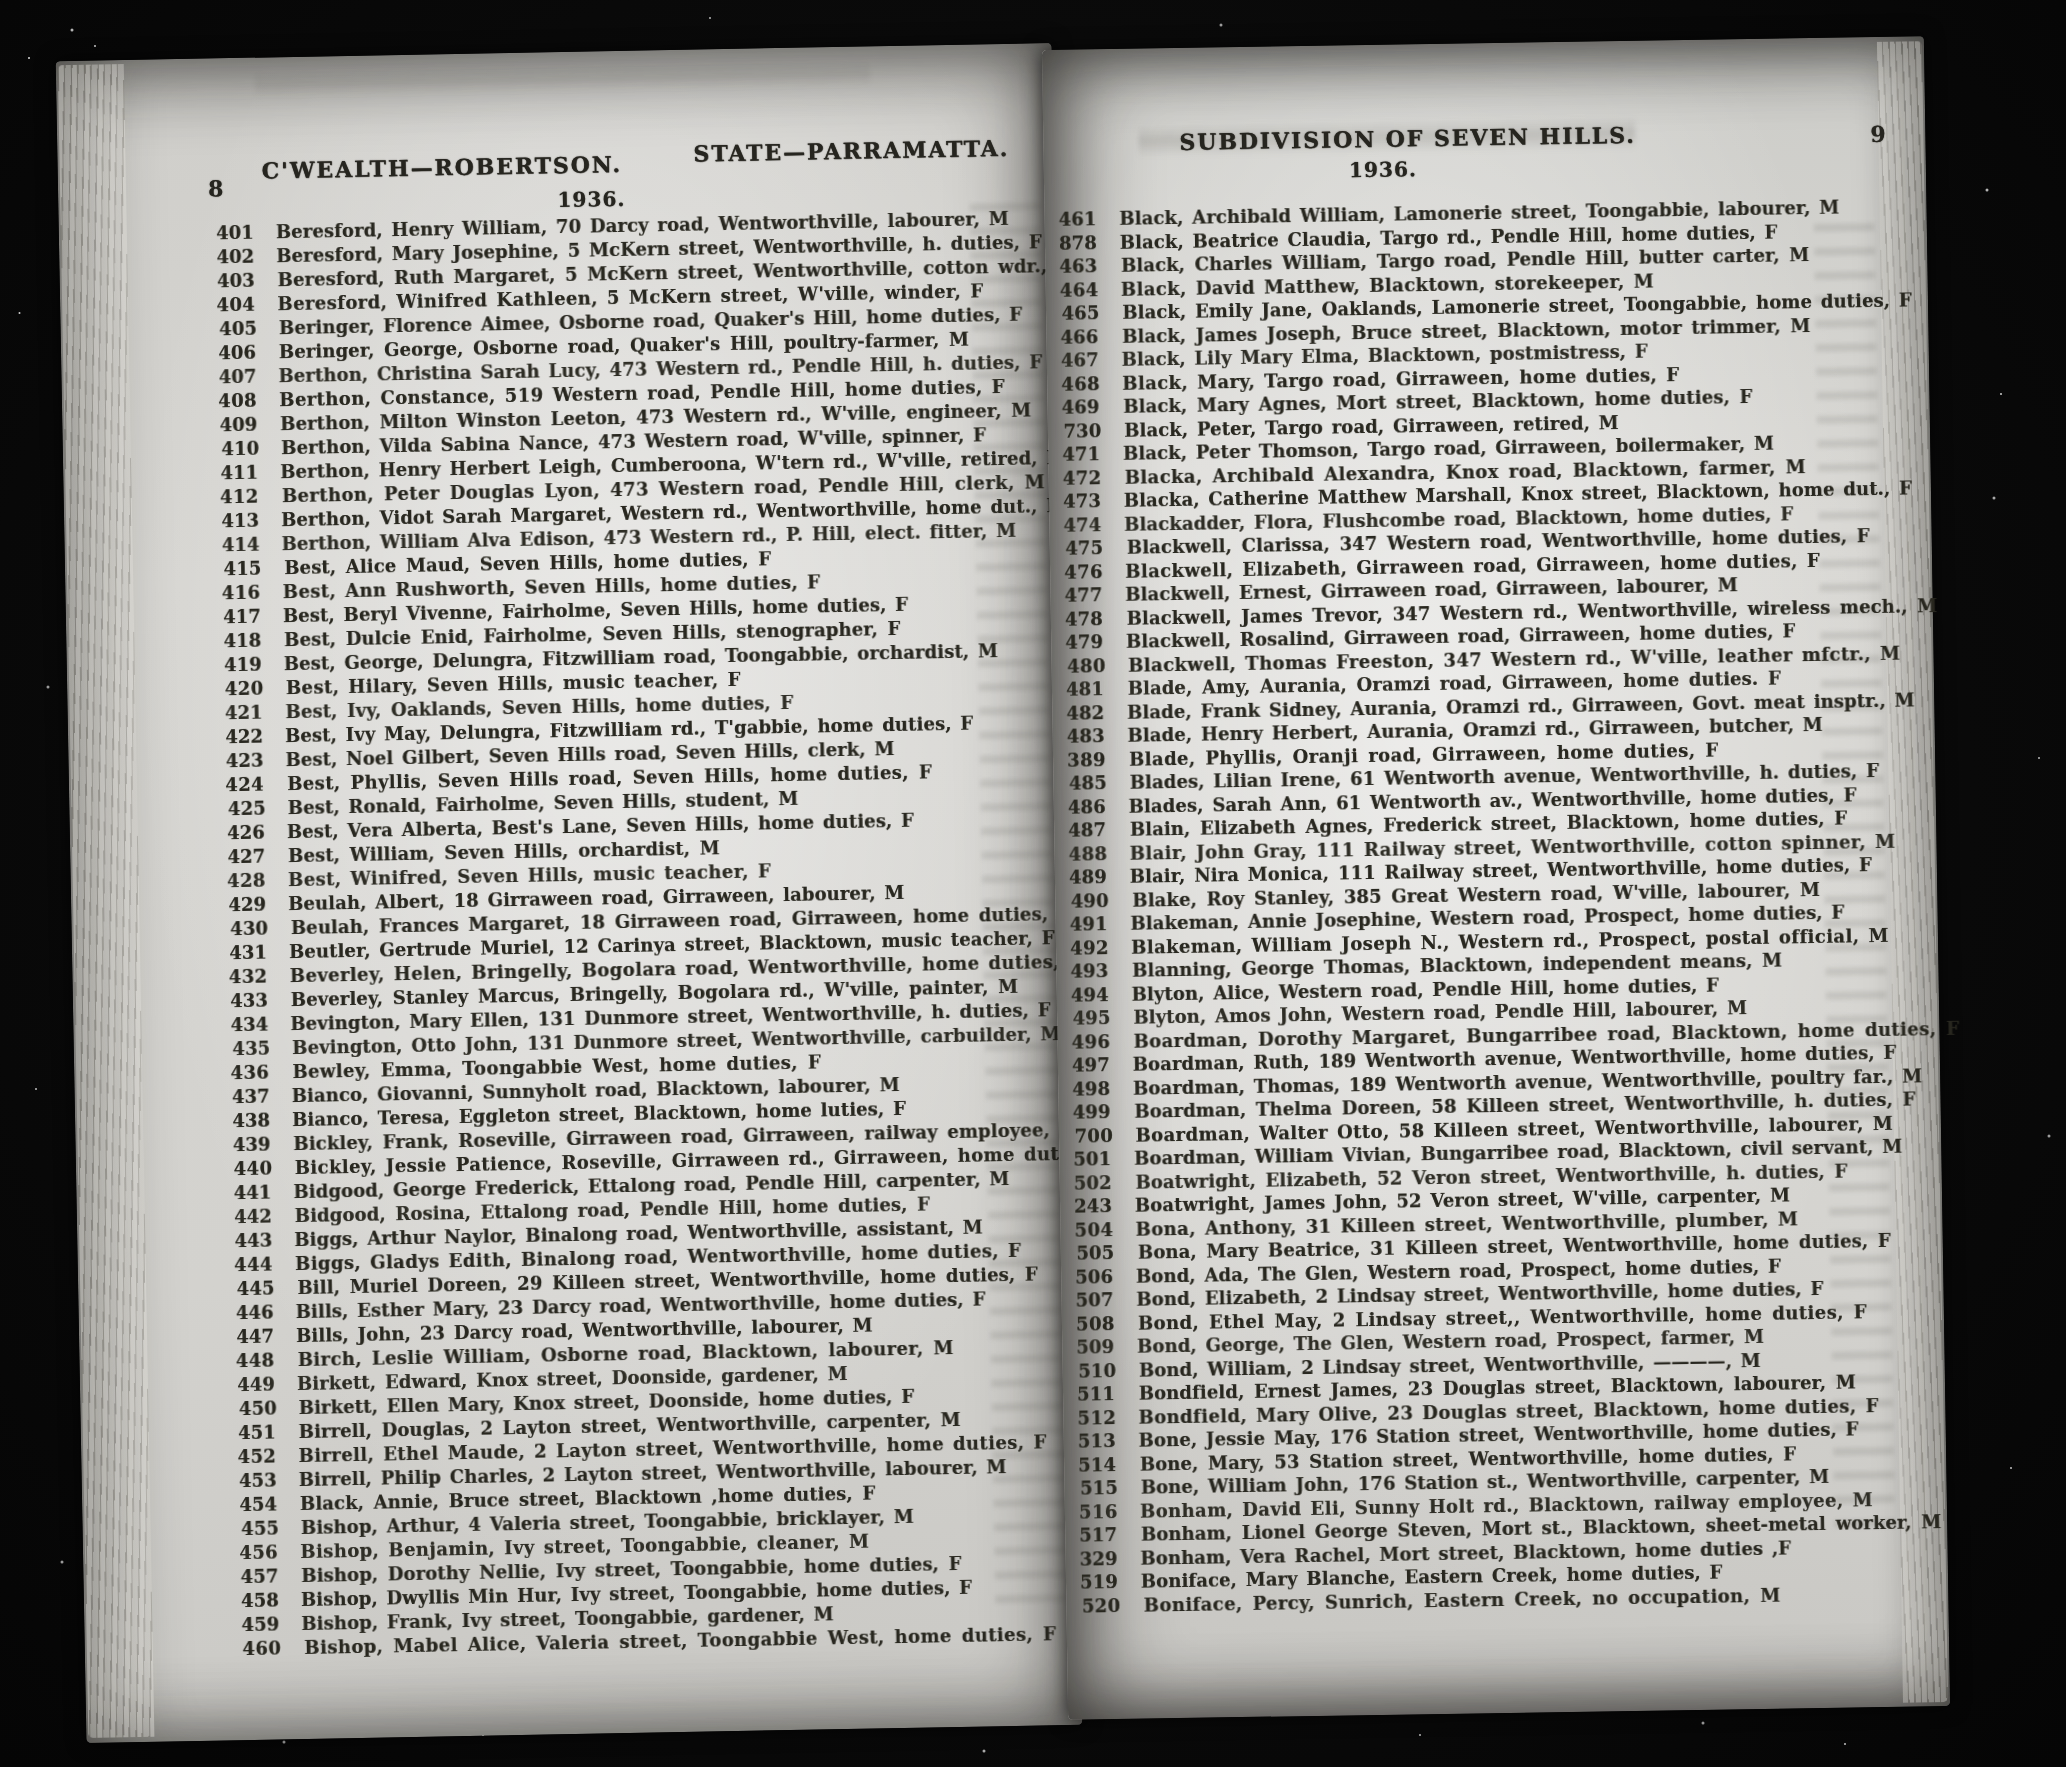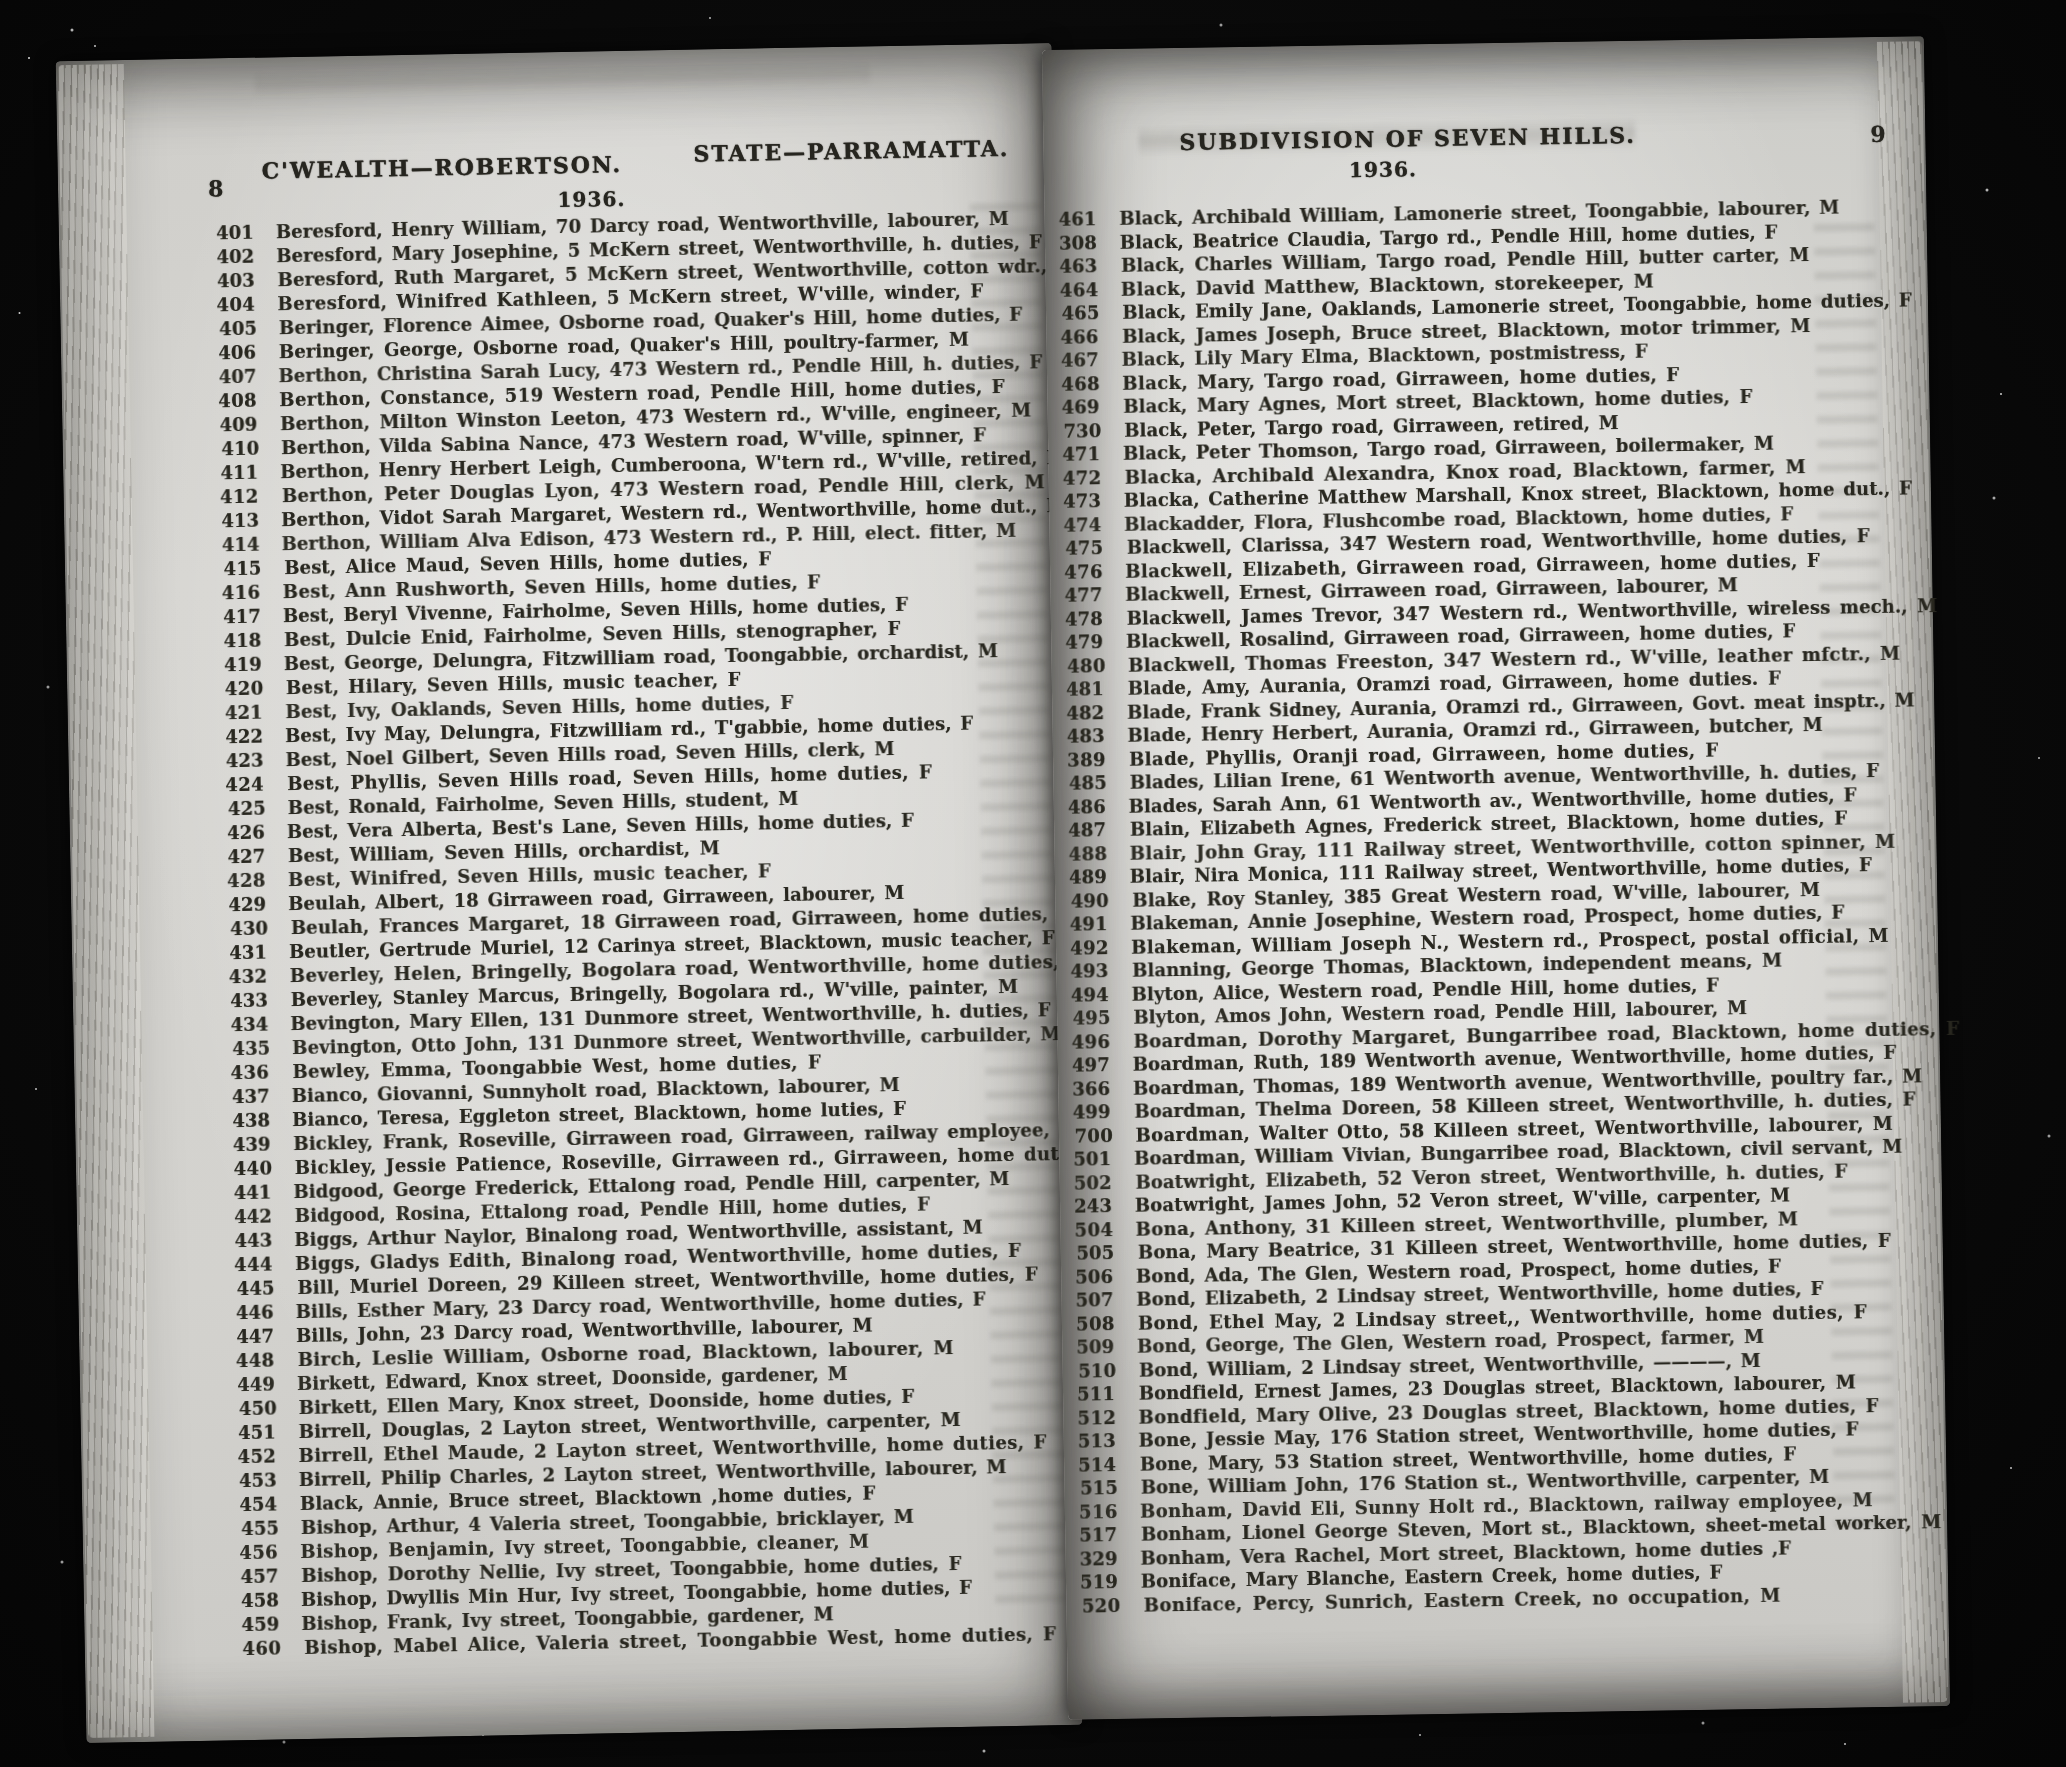--- a/index.html
+++ b/index.html
@@ -369,21 +369,21 @@
   <div class="ghost-col"></div>
   <div class="hdr" style="left:136px;top:81px;">SUBDIVISION OF SEVEN HILLS.</div>
   <div class="pagenum" style="left:827px;top:84px;">9</div>
   <div class="year" style="left:305px;top:113px;">1936.</div>
   <div class="entries">
       <div class="entry">
     <span class="num">461</span>
     <span class="txt">Black, Archibald William, Lamonerie street, Toongabbie, labourer, M</span>
   </div>
       <div class="entry">
-    <span class="num">308</span>
+    <span class="num">878</span>
     <span class="txt">Black, Beatrice Claudia, Targo rd., Pendle Hill, home duties, F</span>
   </div>
       <div class="entry">
     <span class="num">463</span>
     <span class="txt">Black, Charles William, Targo road, Pendle Hill, butter carter, M</span>
   </div>
       <div class="entry">
     <span class="num">464</span>
     <span class="txt">Black, David Matthew, Blacktown, storekeeper, M</span>
   </div>
@@ -513,21 +513,21 @@
   </div>
       <div class="entry">
     <span class="num">496</span>
     <span class="txt">Boardman, Dorothy Margaret, Bungarribee road, Blacktown, home duties, F</span>
   </div>
       <div class="entry">
     <span class="num">497</span>
     <span class="txt">Boardman, Ruth, 189 Wentworth avenue, Wentworthville, home duties, F</span>
   </div>
       <div class="entry">
-    <span class="num">366</span>
+    <span class="num">498</span>
     <span class="txt">Boardman, Thomas, 189 Wentworth avenue, Wentworthville, poultry far., M</span>
   </div>
       <div class="entry">
     <span class="num">499</span>
     <span class="txt">Boardman, Thelma Doreen, 58 Killeen street, Wentworthville, h. duties, F</span>
   </div>
       <div class="entry">
     <span class="num">700</span>
     <span class="txt">Boardman, Walter Otto, 58 Killeen street, Wentworthville, labourer, M</span>
   </div>

